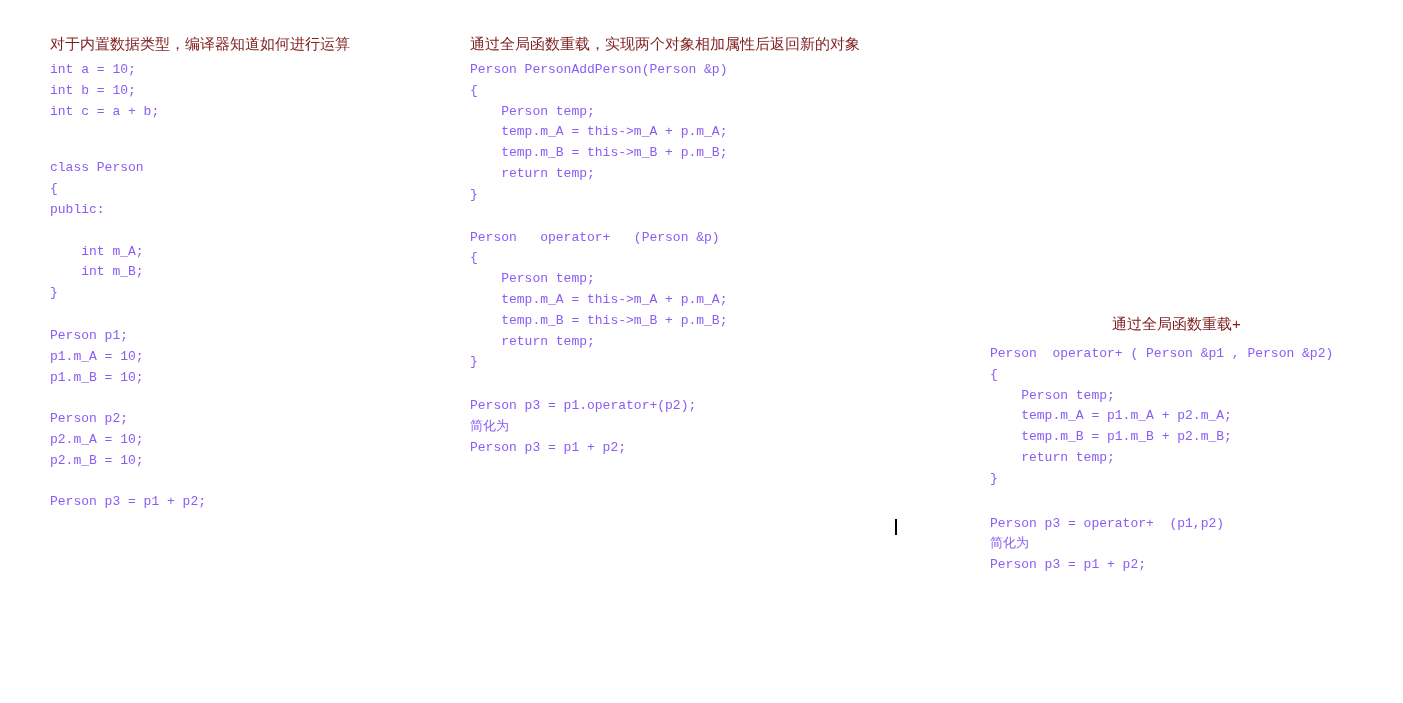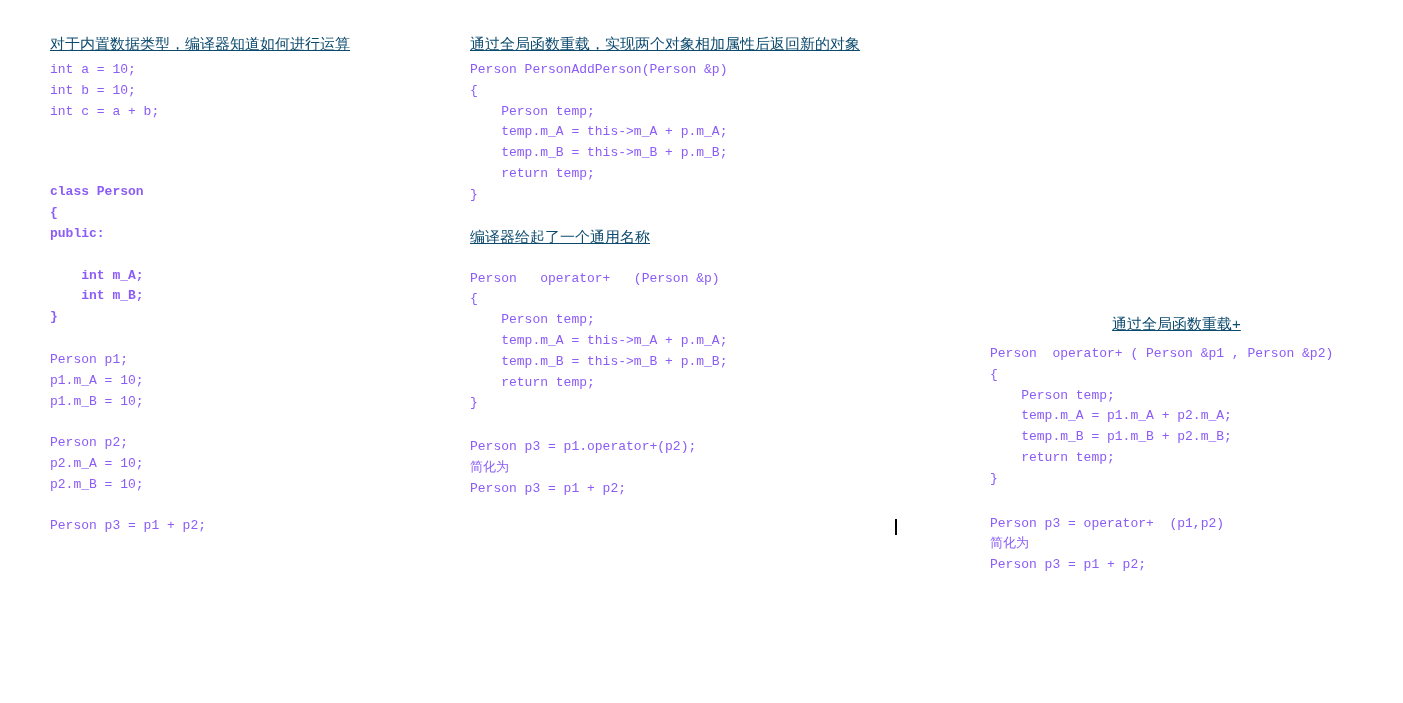--- a/index.html
+++ b/index.html
@@ -41,22 +41,21 @@
     .column-right {
       flex: 1;
       padding-top: 15px;
       padding-left: 20px;
     }
     .section-title {
       font-family: 'SimSun', 'STSong', sans-serif;
       font-size: 15px;
       font-weight: normal;
       margin-bottom: 6px;
-      color: #0c4a6e;
-      text-decoration: underline;
+      color: #7f1d1d;
     }
     .code-block {
       font-family: 'Courier New', 'Consolas', monospace;
       font-size: 13px;
       line-height: 1.6;
       color: #8b5cf6;
       white-space: pre;
       margin-bottom: 4px;
     }
     .section {
@@ -77,21 +76,21 @@
 <div class="page-container">
 
   <div class="column column-left">
     <div class="section">
       <div class="section-title">对于内置数据类型，编译器知道如何进行运算</div>
       <div class="code-block">int a = 10;
 int b = 10;
 int c = a + b;</div>
     </div>
 
-    <div class="section" style="margin-top: 60px; font-weight: bold;">
+    <div class="section" style="margin-top: 36px;">
       <div class="code-block">class Person
 {
 public:
 
     int m_A;
     int m_B;
 }</div>
     </div>
 
     <div class="section" style="margin-top: 20px;">
@@ -112,23 +111,20 @@
       <div class="section-title">通过全局函数重载，实现两个对象相加属性后返回新的对象</div>
       <div class="code-block">Person PersonAddPerson(Person &amp;p)
 {
     Person temp;
     temp.m_A = this-&gt;m_A + p.m_A;
     temp.m_B = this-&gt;m_B + p.m_B;
     return temp;
 }</div>
     </div>
 
-    <div class="section" style="margin-top: 18px;">
-      <div class="section-title">编译器给起了一个通用名称</div>
-    </div>
 
     <div class="section" style="margin-top: 10px;">
       <div class="code-block">Person   operator+   (Person &amp;p)
 {
     Person temp;
     temp.m_A = this-&gt;m_A + p.m_A;
     temp.m_B = this-&gt;m_B + p.m_B;
     return temp;
 }</div>
     </div>

